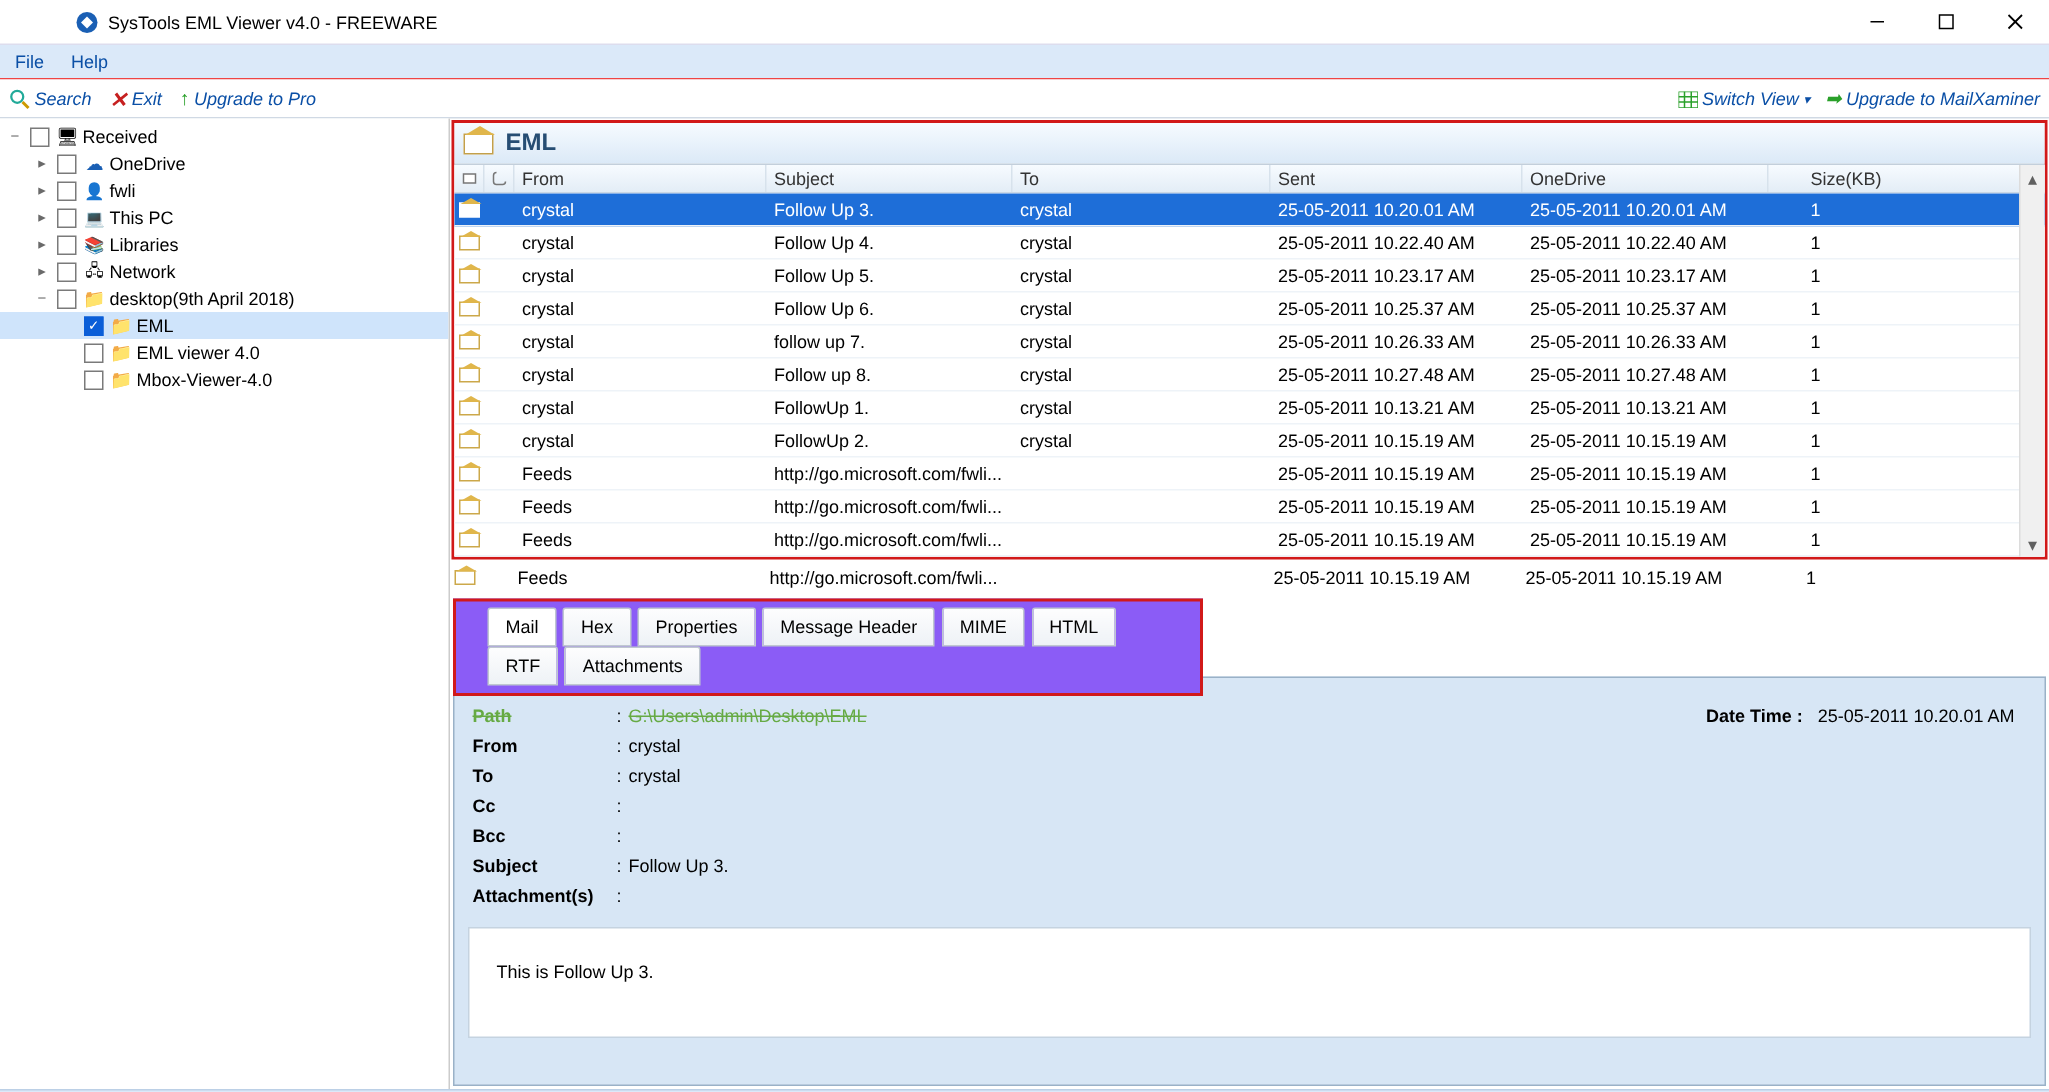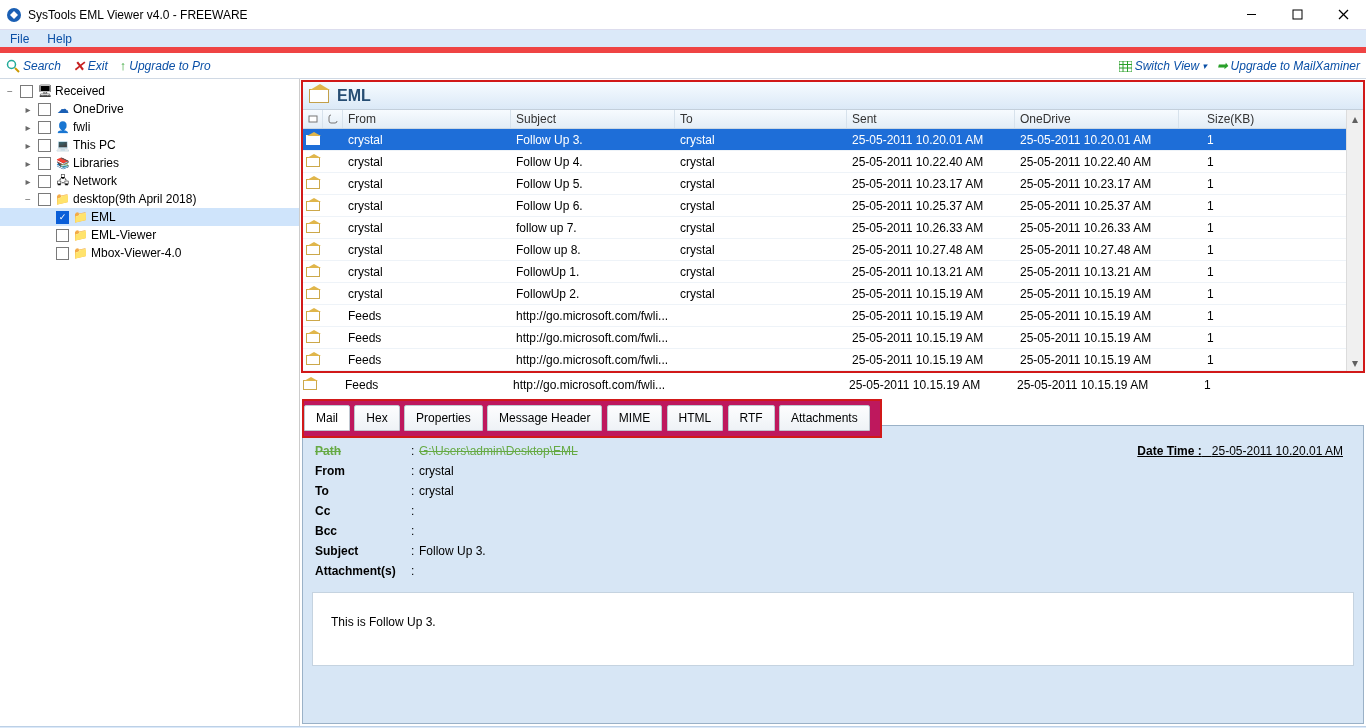--- a/index.html
+++ b/index.html
@@ -1,22 +1,22 @@
 <!DOCTYPE html>
 <html><head>
 <meta charset="utf-8">
 <style>
   * { box-sizing: border-box; }
   html, body { margin:0; padding:0; font-family: "Segoe UI", Tahoma, sans-serif; font-size:12px; color:#000; height:100%; width:1366px; overflow:hidden; background:#fff; }
   #titlebar { height:30px; width:100%; background:#fff; border-bottom:1px solid #dde; display:flex; align-items:center; }
-  #titlebar .title { padding-left:6px; display:flex; align-items:center; gap:6px; }
+  #titlebar .title { padding-left:6px; display:flex; align-items:center; gap:6px;margin-left:44px; }
   #titlebar .winbtns { margin-left:auto; display:flex; }
   .winbtn { width:46px; height:30px; display:flex; align-items:center; justify-content:center; }
   .winbtn svg { width:11px; height:11px; }
-  #menubar { height:23px; background:#dbe9f9; border-bottom:6px solid #ef4444; display:flex; align-items:center; padding-left:10px; gap:18px;}
+  #menubar { height:23px; background:#dbe9f9; border-bottom:1px solid #ef4444; display:flex; align-items:center; padding-left:10px; gap:18px;}
   .menu-item { color:#0a4fa6; cursor:default; }
   #toolbar { height:26px; background:#fff; border-bottom:1px solid #d0d9e4; display:flex; align-items:center; padding:0 6px; font-size:12px;}
   #toolbar .tb-left { display:flex; align-items:center; gap:12px;}
   #toolbar .tb-right { margin-left:auto; display:flex; align-items:flex-end; gap:10px;}
   .tb-item { display:flex; align-items:center; gap:3px; color:#0a4fa6; cursor:default;font-style:italic;}
   .tb-item .lbl { color:#0a4fa6;}
   .xred { color:#c62020; font-weight:bold; font-size:14px;}
   .green-arrow { color:#2aa02a; font-size:13px;}
   #main { display:flex; height:647px;}
   #sidebar { width:300px; background:#fff; border-right:1px solid #ccc; padding-top:3px; overflow:auto;}
@@ -58,21 +58,21 @@
   .row .col-ic2 { padding-left:0;}
   .mail-ic { width:14px; height:10px; background:#fff; border:1px solid #cca84a; position:relative;}
   .mail-ic::before { content:""; position:absolute; top:-4px; left:0; border-left:7px solid transparent; border-right:7px solid transparent; border-bottom:4px solid #e0b64b;}
   .row.sel .mail-ic { border-color:#fff;}
   #extra-row { height:22px; display:flex; align-items:center;}
   #extra-row .col-ic1 { padding-left:2px; justify-content:center; display:flex; width:20px;}
   #extra-row .col-ic2 { width:20px;}
   #extra-row > div { padding-left:5px; height:100%; display:flex; align-items:center;}
   #vscroll { position:absolute; right:0; top:0; bottom:0; width:17px; background:#f0f0f0; border-left:1px solid #dcdcdc;}
   #vscroll .varrow { height:17px; display:flex; align-items:center; justify-content:center; color:#606060;}
-  #tabs-wrap { border:2px solid #d11919; margin:3px 2px 0 2px; padding:4px 5px 5px 0; width:580px; position:relative; z-index:2; background:#be185d;}
+  #tabs-wrap { border:2px solid #d11919; margin:3px 2px 0 2px; padding:4px 5px 5px 21px; width:500px; position:relative; z-index:2; background:#8b5cf6;}
   .tab { display:inline-block; border:1px solid #bfc7d0; background:linear-gradient(#fdfdfe,#eef2f6); padding:5px 11px; margin-right:1px; border-radius:2px 2px 0 0; cursor:default;}
   .tab.active { background:#fff;}
   #preview { border:1px solid #9ab1c7; margin:-13px 2px 2px 2px; background:#d7e6f5;}
   #preview-meta { padding:18px 10px 8px 12px;}
   #preview-meta .line { display:flex; margin-bottom:6px;}
   #preview-meta .line .lbl { width:96px; font-weight:bold;}
   #preview-meta .line .col { width:8px;}
   #preview-meta .line .val {}
   .strike { text-decoration:line-through; color:#6a4;}
   #preview-body { background:#fff; margin:0 9px 9px 9px; border:1px solid #c5d3e0; height:74px; padding:22px 18px;}
@@ -207,21 +207,21 @@
     <div class="tree-node sel" style="padding-left:40px;">
       <span class="exp"></span>
         <span class="chk blue">✓</span>
         <span class="icon ic-folder"></span>
       <span>EML</span>
     </div>
     <div class="tree-node" style="padding-left:40px;">
       <span class="exp"></span>
         <span class="chk"></span>
         <span class="icon ic-folder"></span>
-      <span>EML-Viewer</span>
+      <span>EML viewer 4.0</span>
     </div>
     <div class="tree-node" style="padding-left:40px;">
       <span class="exp"></span>
         <span class="chk"></span>
         <span class="icon ic-folder"></span>
       <span>Mbox-Viewer-4.0</span>
     </div>
   </div>
 
   <div id="content">
@@ -412,21 +412,21 @@
         <span class="tab">Properties</span>
         <span class="tab">Message Header</span>
         <span class="tab">MIME</span>
         <span class="tab">HTML</span>
         <span class="tab">RTF</span>
         <span class="tab">Attachments</span>
       </div>
 
       <div id="preview" style="flex:1; position:relative;">
         <div id="preview-meta">
-          <div style="position:absolute; right:20px; top:18px;text-decoration:underline;">
+          <div style="position:absolute; right:20px; top:18px;">
             <b>Date Time  :</b>&nbsp;&nbsp;
             <span>25-05-2011 10.20.01 AM</span>
           </div>
           <div class="line">
               <span class="lbl strike">Path</span>
               <span class="col">:</span>
               <span class="val strike">G:\Users\admin\Desktop\EML</span>
             </div>
           <div class="line">
               <span class="lbl">From</span>

